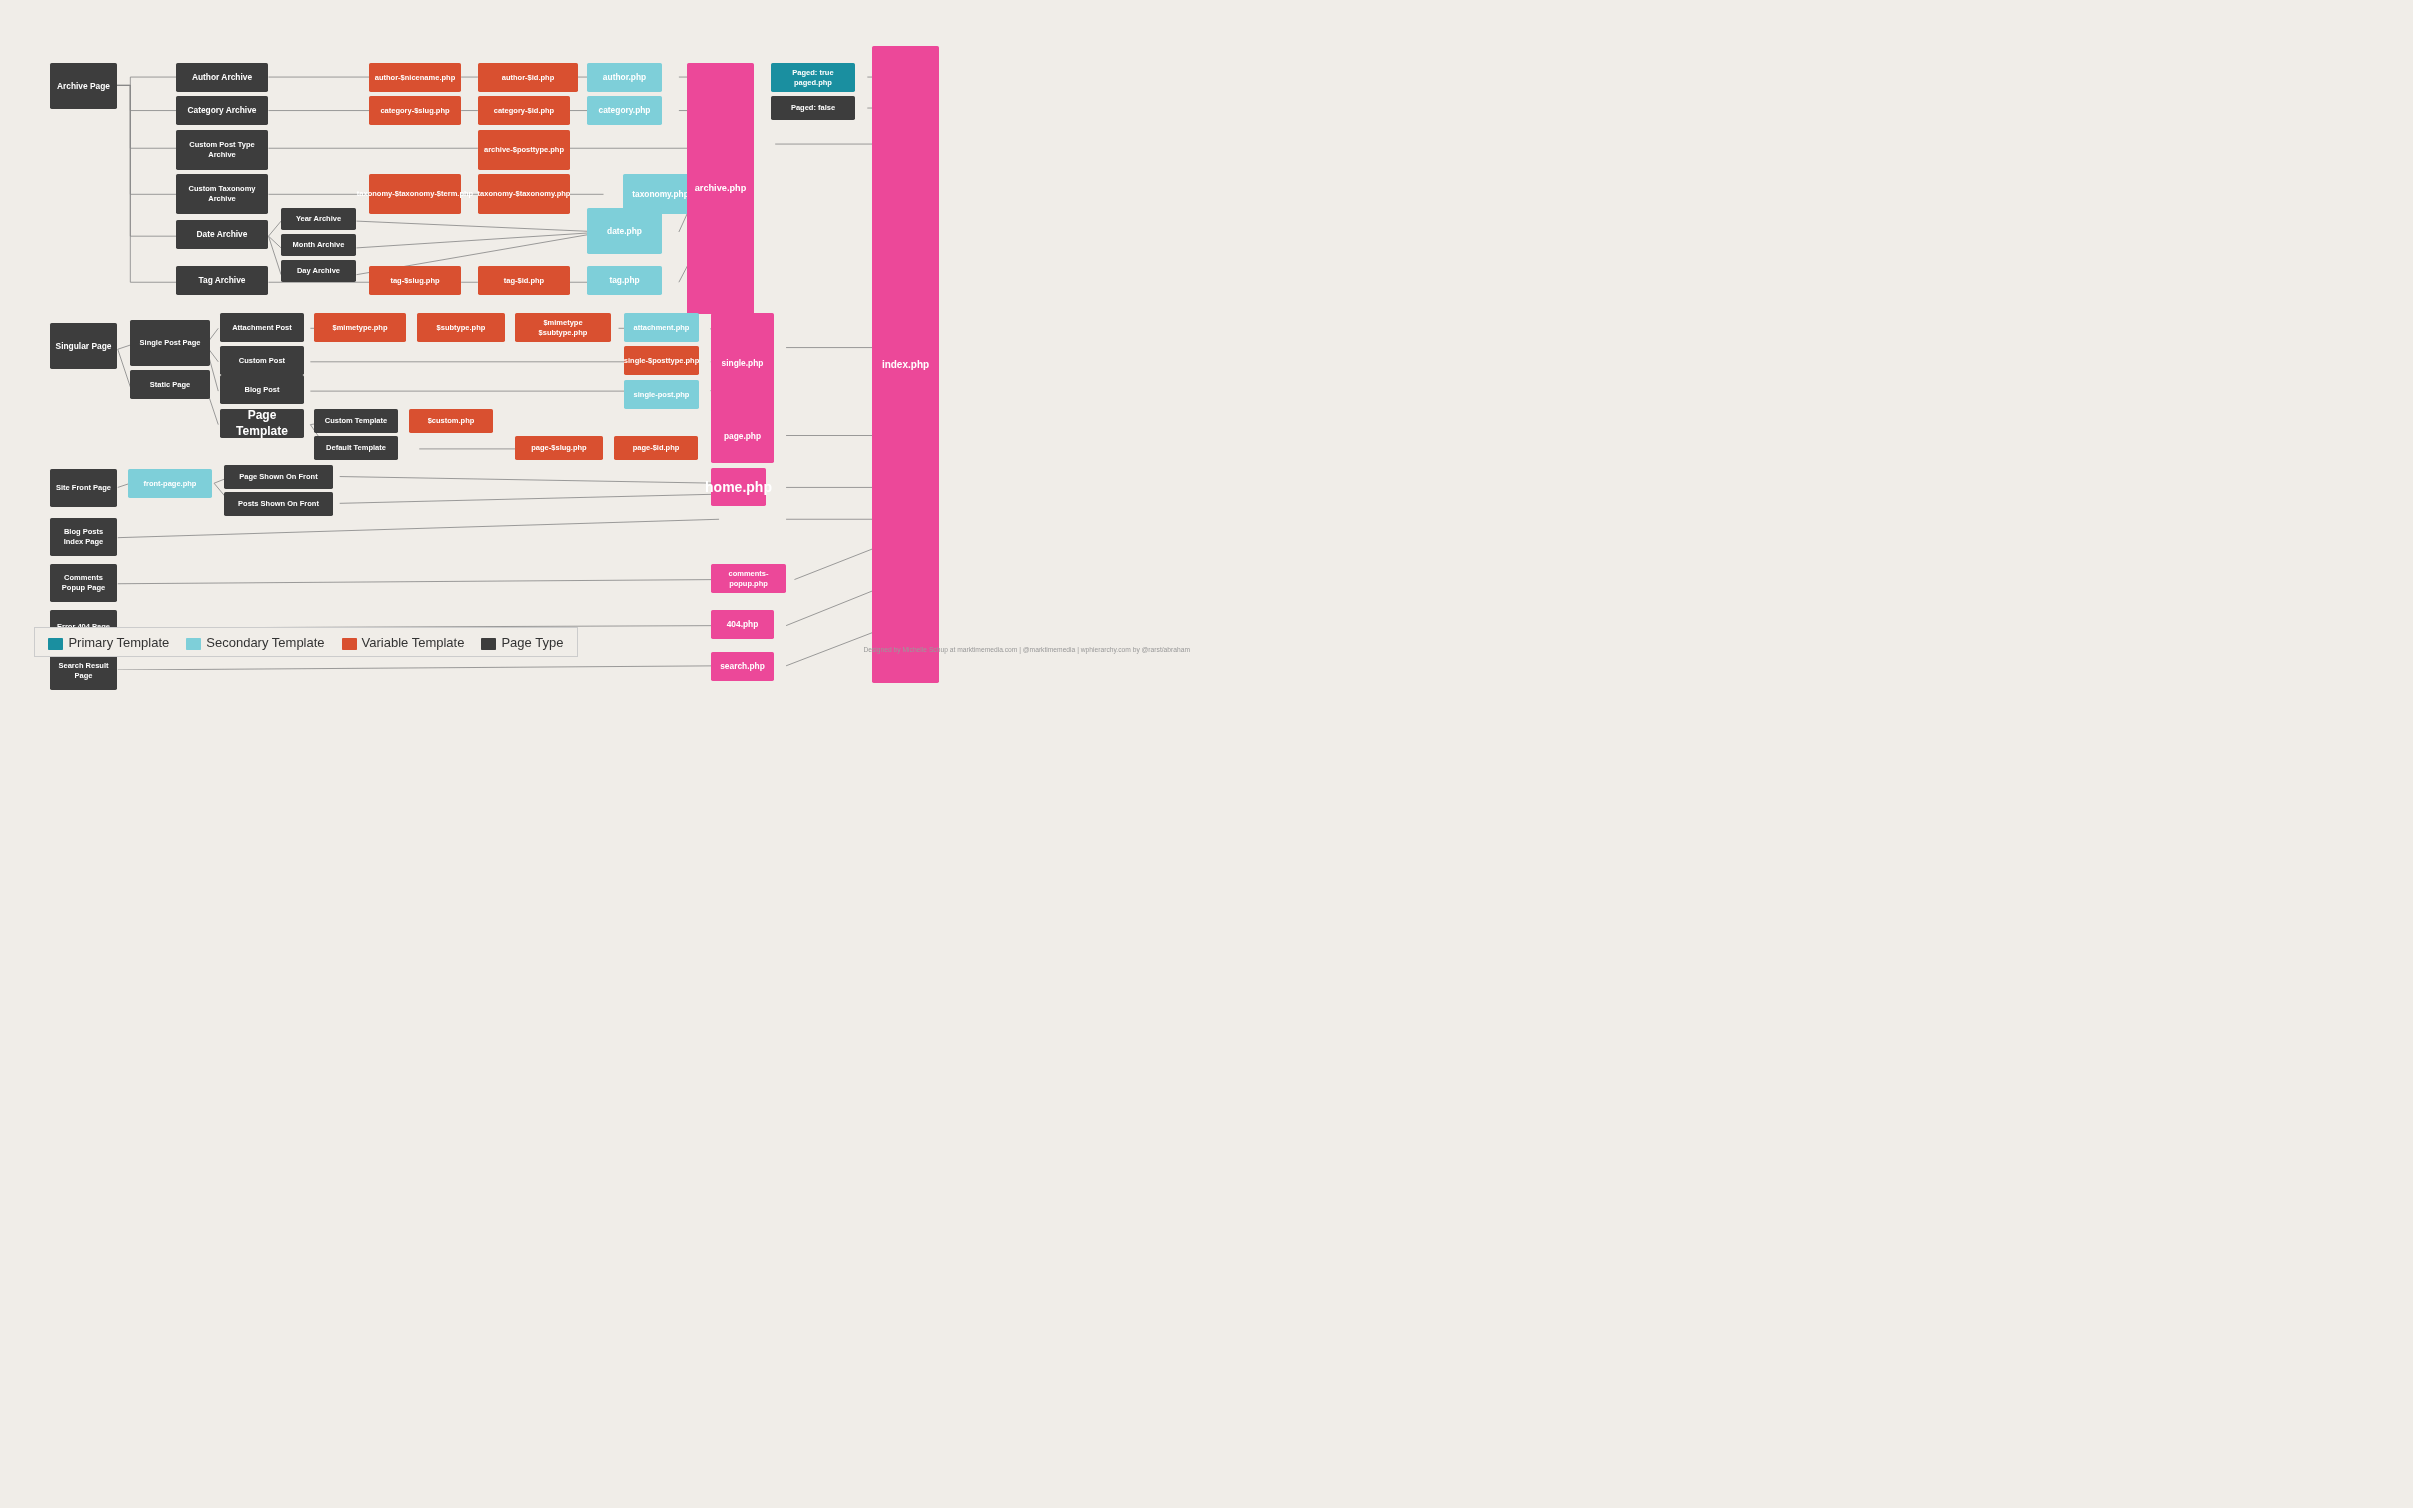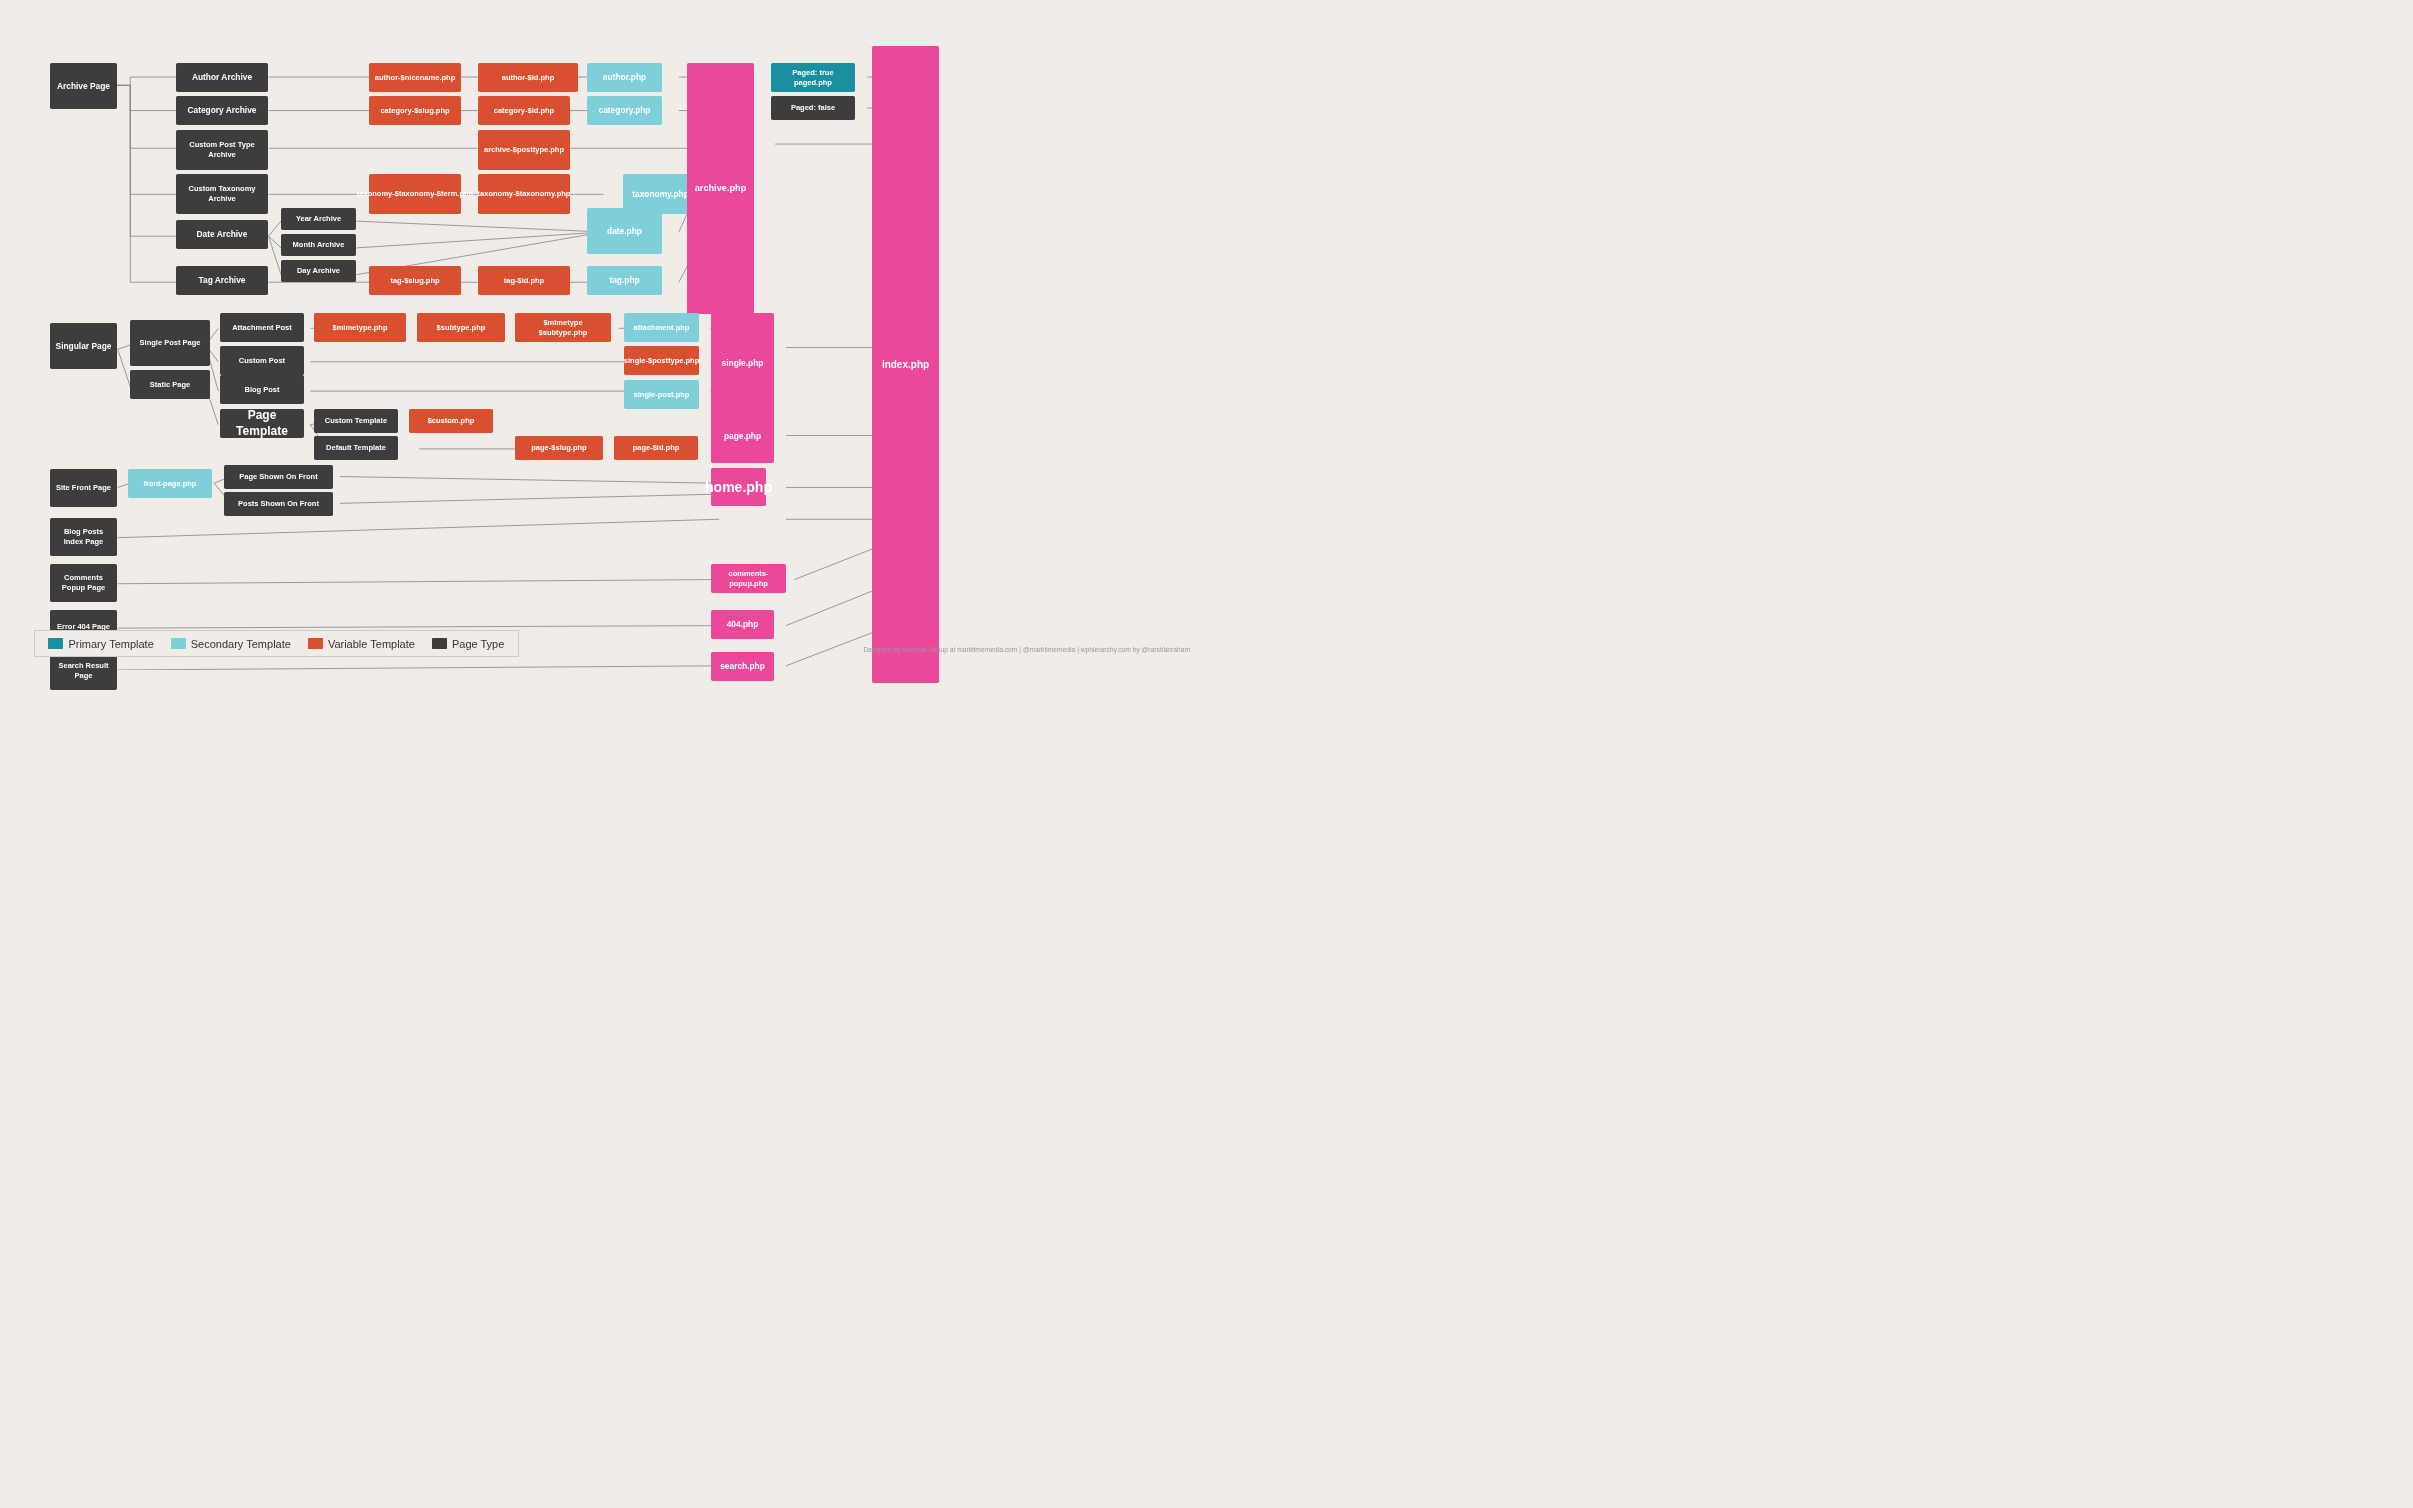--- a/index.html
+++ b/index.html
@@ -83,23 +83,23 @@
       display: flex;
       align-items: center;
       gap: 17px;
       background: #f0ede8;
       padding: 6.7px 13.4px;
       border: 0.8px solid #ccc;
     }
 
     .legend-item {
       display: flex;
-      align-items: flex-start;
+      align-items: flex-end;
       gap: 5px;
-      font-size: 11px;
+      font-size: 13px;
       color: #333;
     }
 
     .legend-swatch {
       width: 15px;
       height: 11.7px;
       border-radius: 0.8px;
     }
 
     .footer-text {

